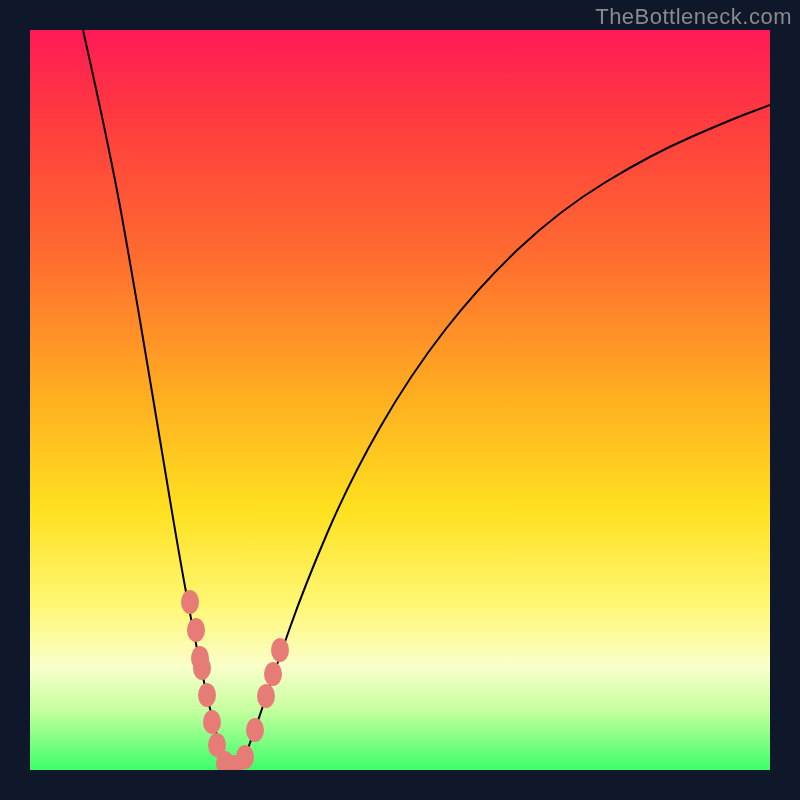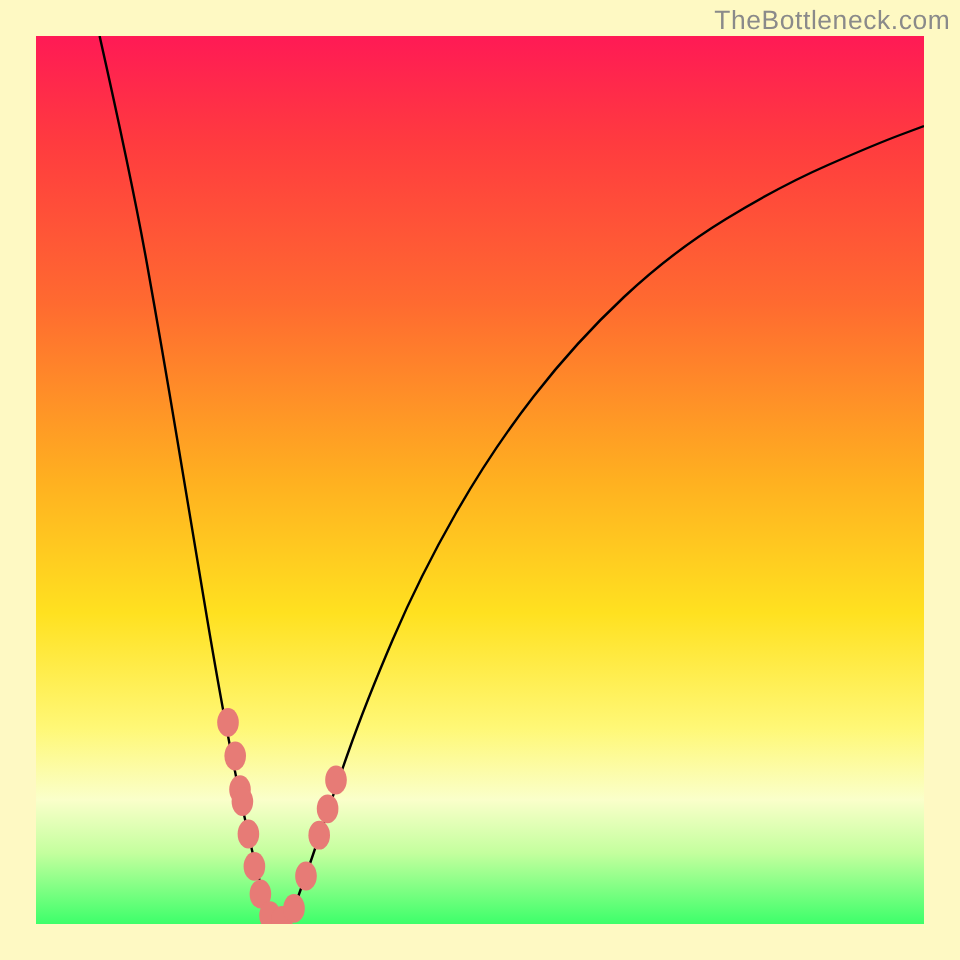--- a/index.html
+++ b/index.html
@@ -9,21 +9,21 @@
     height: 800px;
     overflow: hidden;
     background: #000;
     font-family: Arial, Helvetica, sans-serif;
   }
   .frame {
     position: absolute;
     top: 0; left: 0;
     width: 800px;
     height: 800px;
-    background: #fef9c3;
+    background: #0f172a;
   }
   .plot-area {
     position: absolute;
     top: 30px;
     left: 30px;
     width: 740px;
     height: 740px;
     overflow: hidden;
   }
   .gradient-bg {

